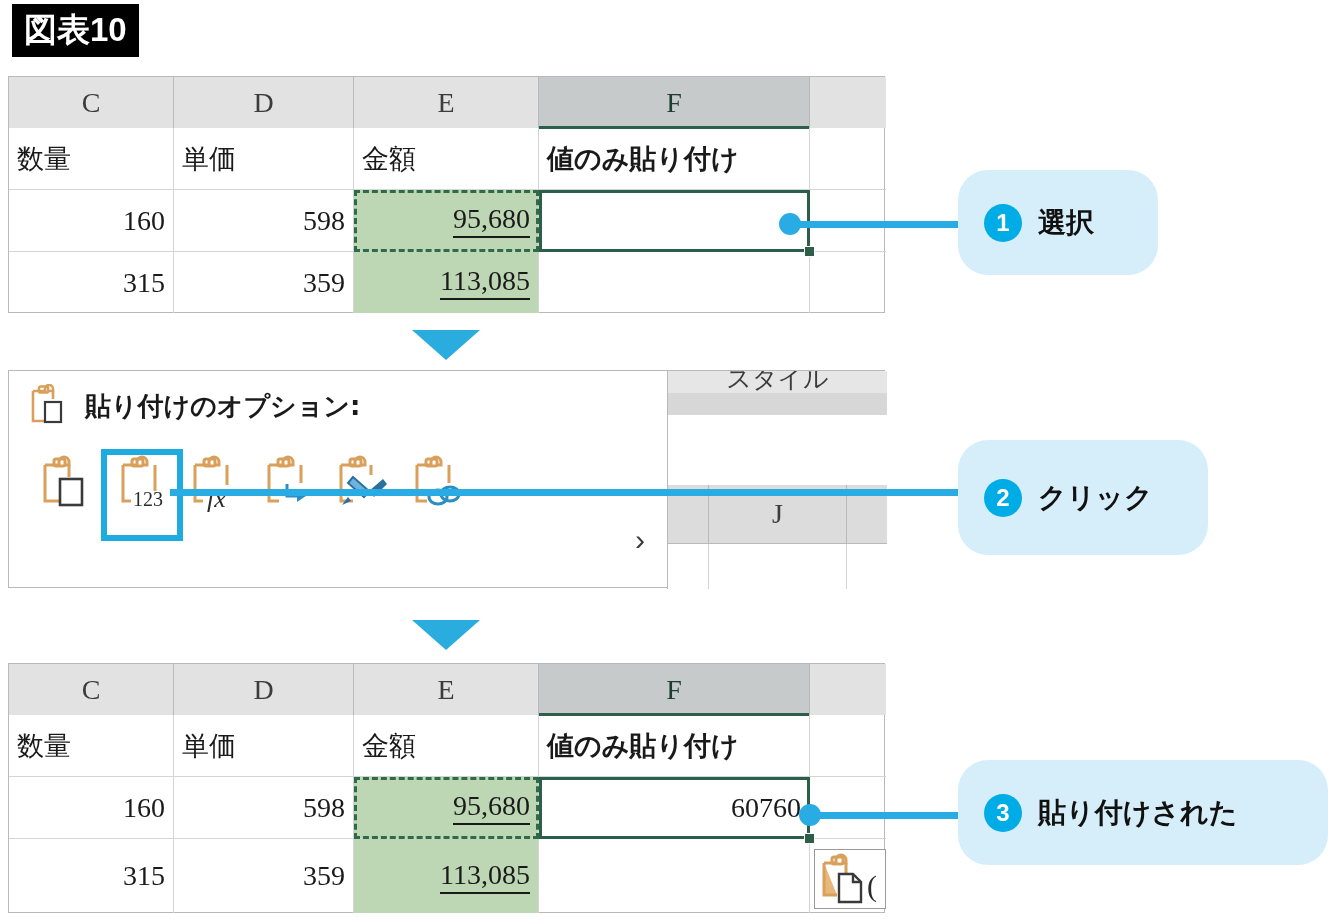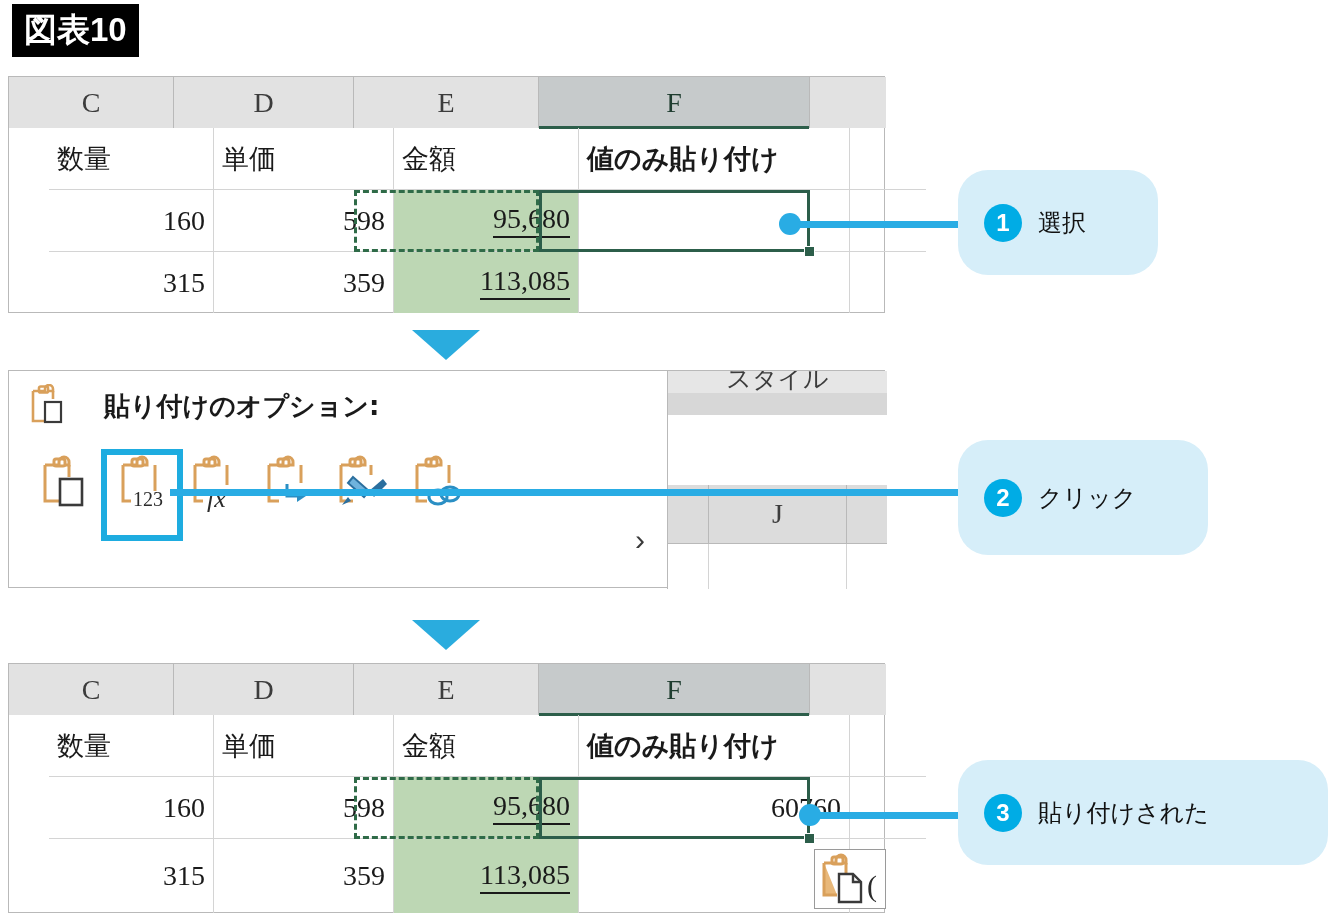--- a/index.html
+++ b/index.html
@@ -33,21 +33,20 @@
   .sheet .colhead.sel::after{
     content:"";position:absolute;left:0;right:0;bottom:-1px;height:3px;background:#2c5e4a;
   }
   .sheet .cell{
     position:absolute;box-sizing:border-box;
     border-right:1px solid #d4d4d4;border-bottom:1px solid #d4d4d4;
     font-size:28px;color:#1a1a1a;
     display:flex;align-items:center;
     padding:0 8px;
     font-family:"Liberation Serif","DejaVu Serif",serif;
-    margin-left:40px;
   }
   .sheet .cell.jp{font-family:"DejaVu Sans","Liberation Sans",sans-serif;font-size:27px;}
   .sheet .cell.num{justify-content:flex-end;}
   .sheet .cell.bold{font-weight:bold;}
   .sheet .cell.green{background:#bdd7b4;}
   .sheet .cell.uline span{border-bottom:2px solid #1a1a1a;padding-bottom:1px;}
 
   
   .ants{
     position:absolute;box-sizing:border-box;
@@ -106,21 +105,21 @@
     padding:0 26px;box-sizing:border-box;
   }
   .co-num{
     width:38px;height:38px;border-radius:50%;background:#00ace5;
     color:#ffffff;font-size:24px;font-weight:bold;
     display:flex;align-items:center;justify-content:center;
     flex:0 0 auto;margin-right:16px;
     font-family:"Liberation Sans",sans-serif;
   }
   .co-txt{
-    font-size:24px;font-weight:normal;color:#111111;white-space:nowrap;
+    font-size:28px;font-weight:bold;color:#111111;white-space:nowrap;
     font-family:"DejaVu Sans","Liberation Sans",sans-serif;
   }
   .conn{position:absolute;height:7px;background:#29ace4;}
   .conn-dot{position:absolute;width:22px;height:22px;border-radius:50%;background:#29ace4;}
 
   svg{display:block;}
 </style>
 </head>
 <body>
 
@@ -204,21 +203,21 @@
 
   <span style="position:absolute;left:18px;top:13px;">
     <svg width="40" height="44" viewBox="0 0 40 44">
       <path d="M6 7 h12 v-2 a4 4 0 0 1 8 0 v2 h-6" fill="none" stroke="#d9a05b" stroke-width="2.6"></path>
       <rect x="12" y="2.5" width="9" height="6" rx="1.6" fill="none" stroke="#d9a05b" stroke-width="2.6"></rect>
       <path d="M6 7 v30 h13" fill="none" stroke="#d9a05b" stroke-width="2.6"></path>
       <path d="M26 7 v8" fill="none" stroke="#d9a05b" stroke-width="2.6"></path>
       <rect x="18" y="18" width="16" height="20" fill="#ffffff" stroke="#3a3a3a" stroke-width="2.2"></rect>
     </svg>
   </span>
-  <div class="panel-title" style="left:76px;top:18px;margin-left:19px;">貼り付けのオプション:</div>
+  <div class="panel-title" style="left:76px;top:18px;">貼り付けのオプション:</div>
 
   <div class="icon-row" style="left:26px;top:82px;">
 
     <span>
       <svg width="62" height="62" viewBox="0 0 62 62">
         <path d="M10 12 h14 v-3 a5 5 0 0 1 10 0 v3 h-4" fill="none" stroke="#d9a05b" stroke-width="3"></path>
         <rect x="19" y="6" width="11" height="7" rx="2" fill="none" stroke="#d9a05b" stroke-width="3"></rect>
         <path d="M10 12 v36 h16" fill="none" stroke="#d9a05b" stroke-width="3"></path>
         <path d="M34 12 v12" fill="none" stroke="#d9a05b" stroke-width="3"></path>
         <rect x="25" y="26" width="22" height="26" fill="#ffffff" stroke="#3a3a3a" stroke-width="2.6"></rect>

